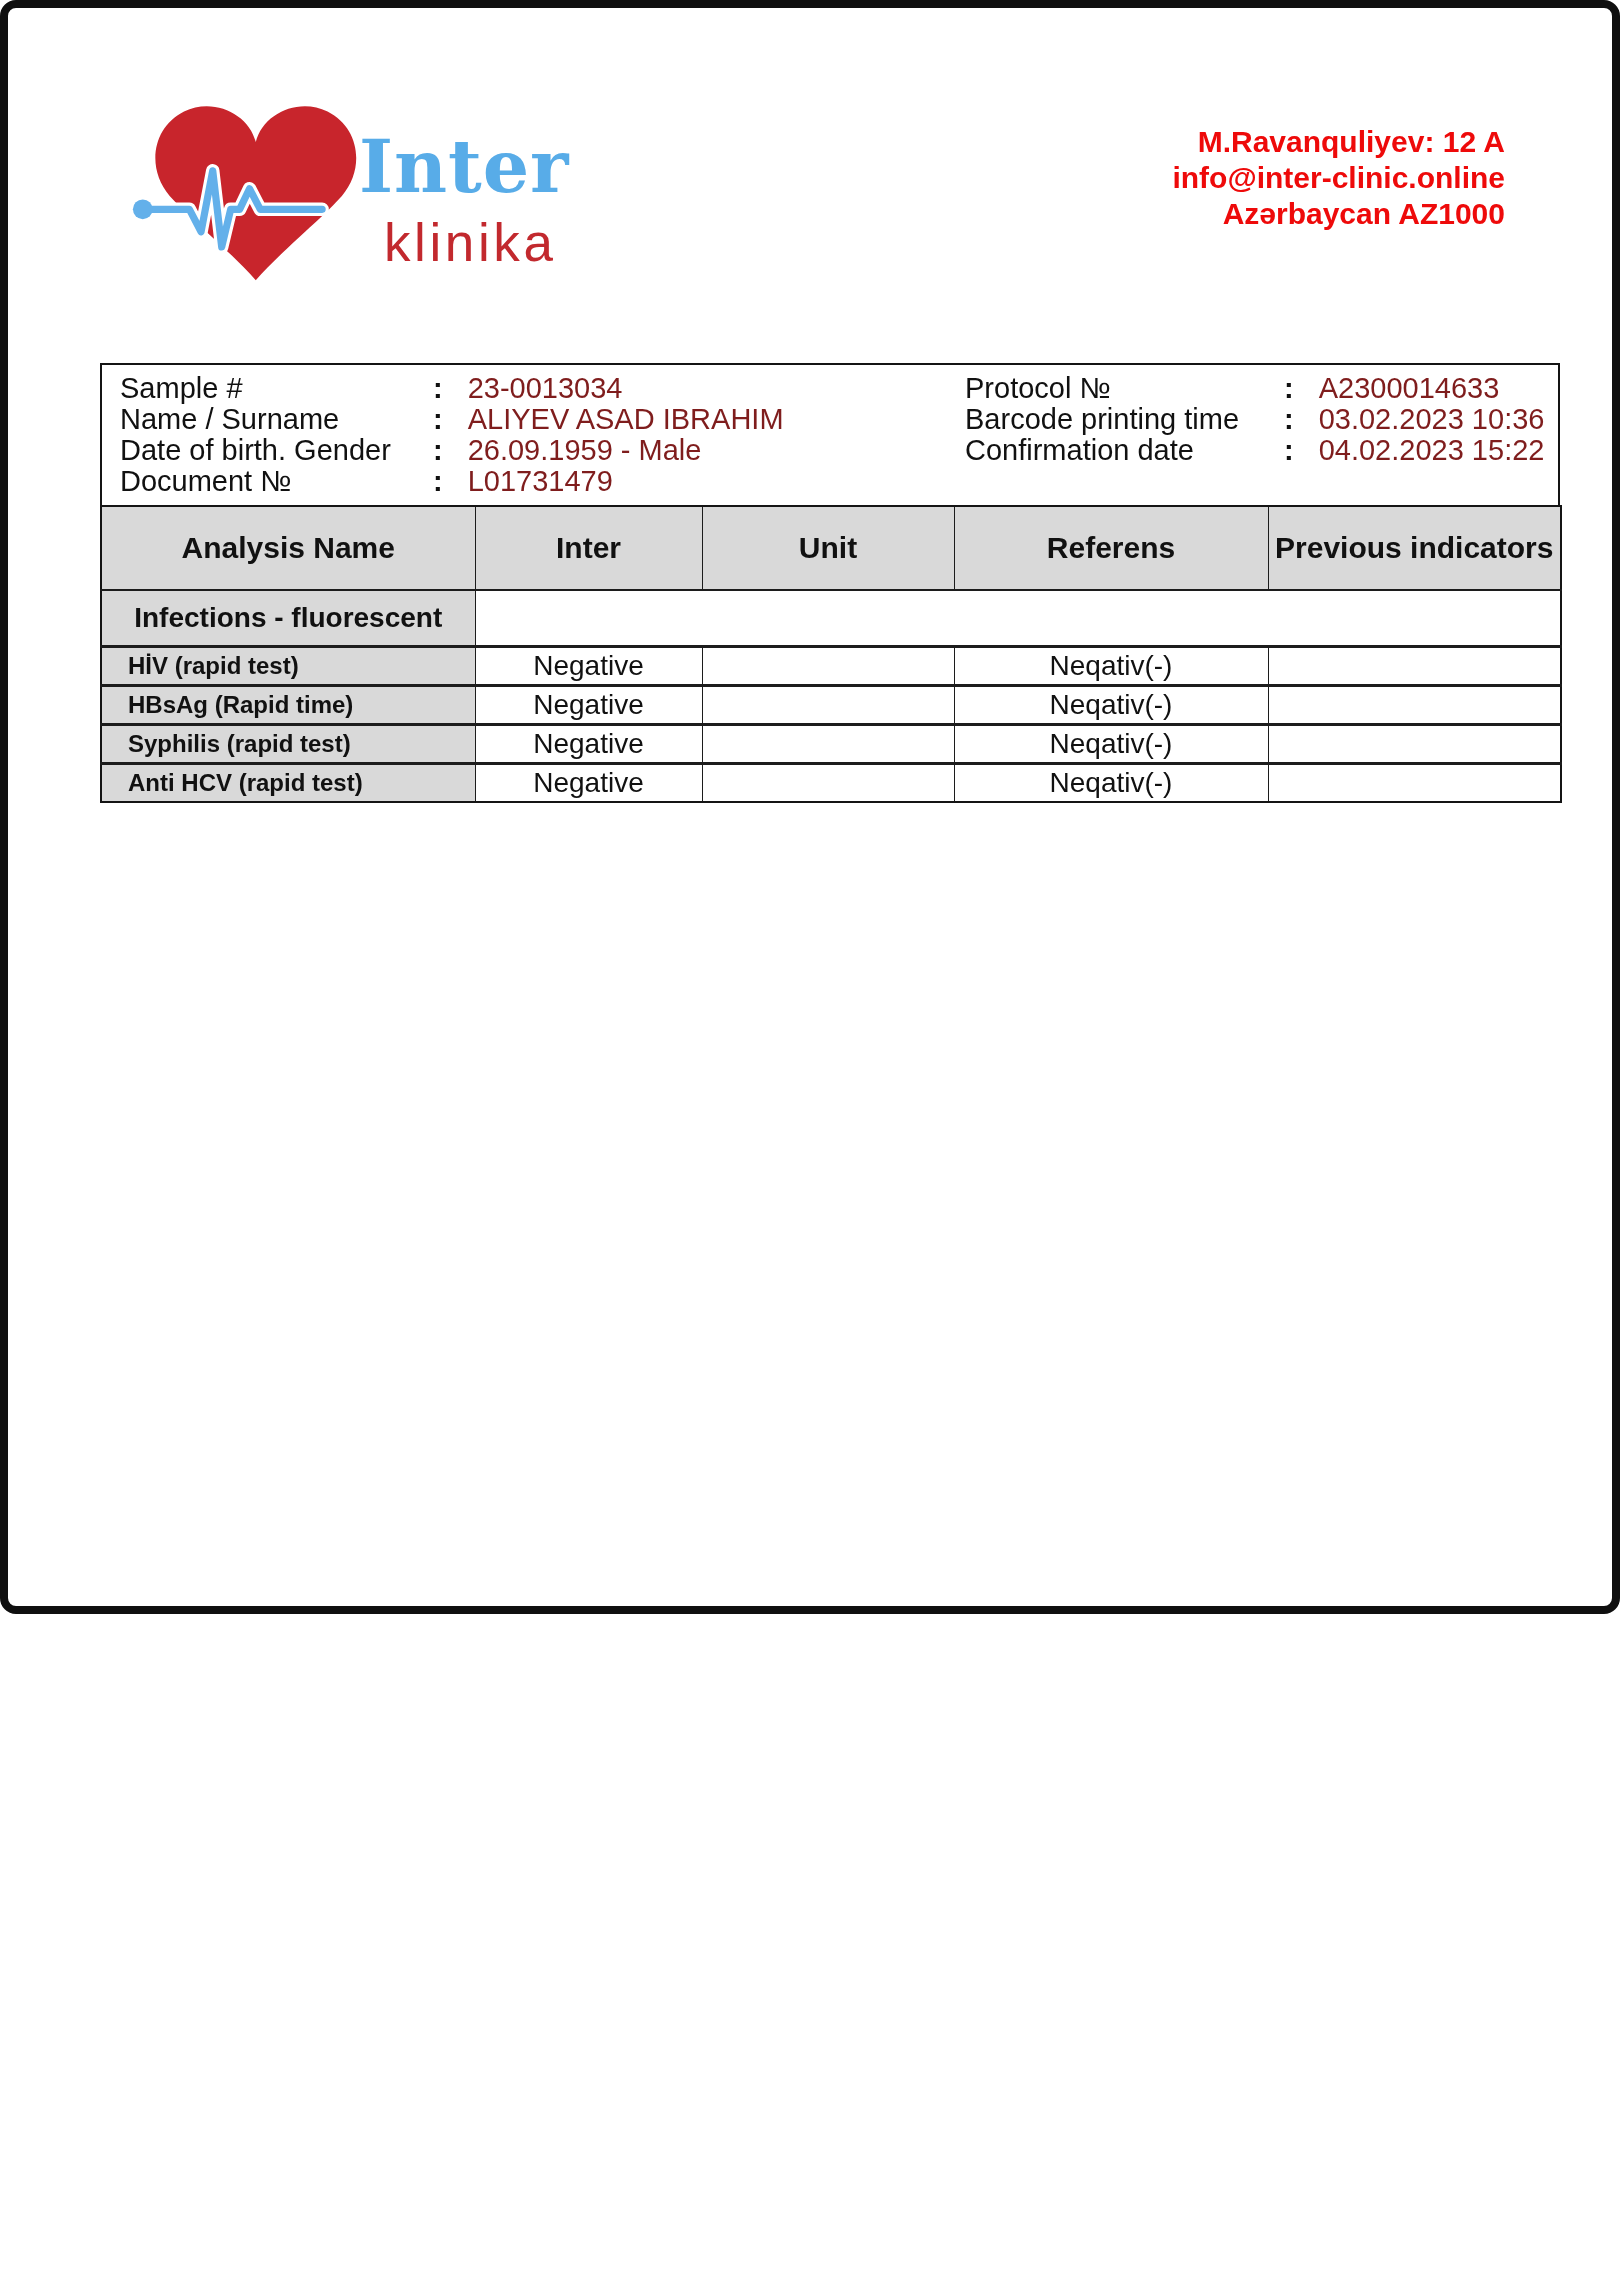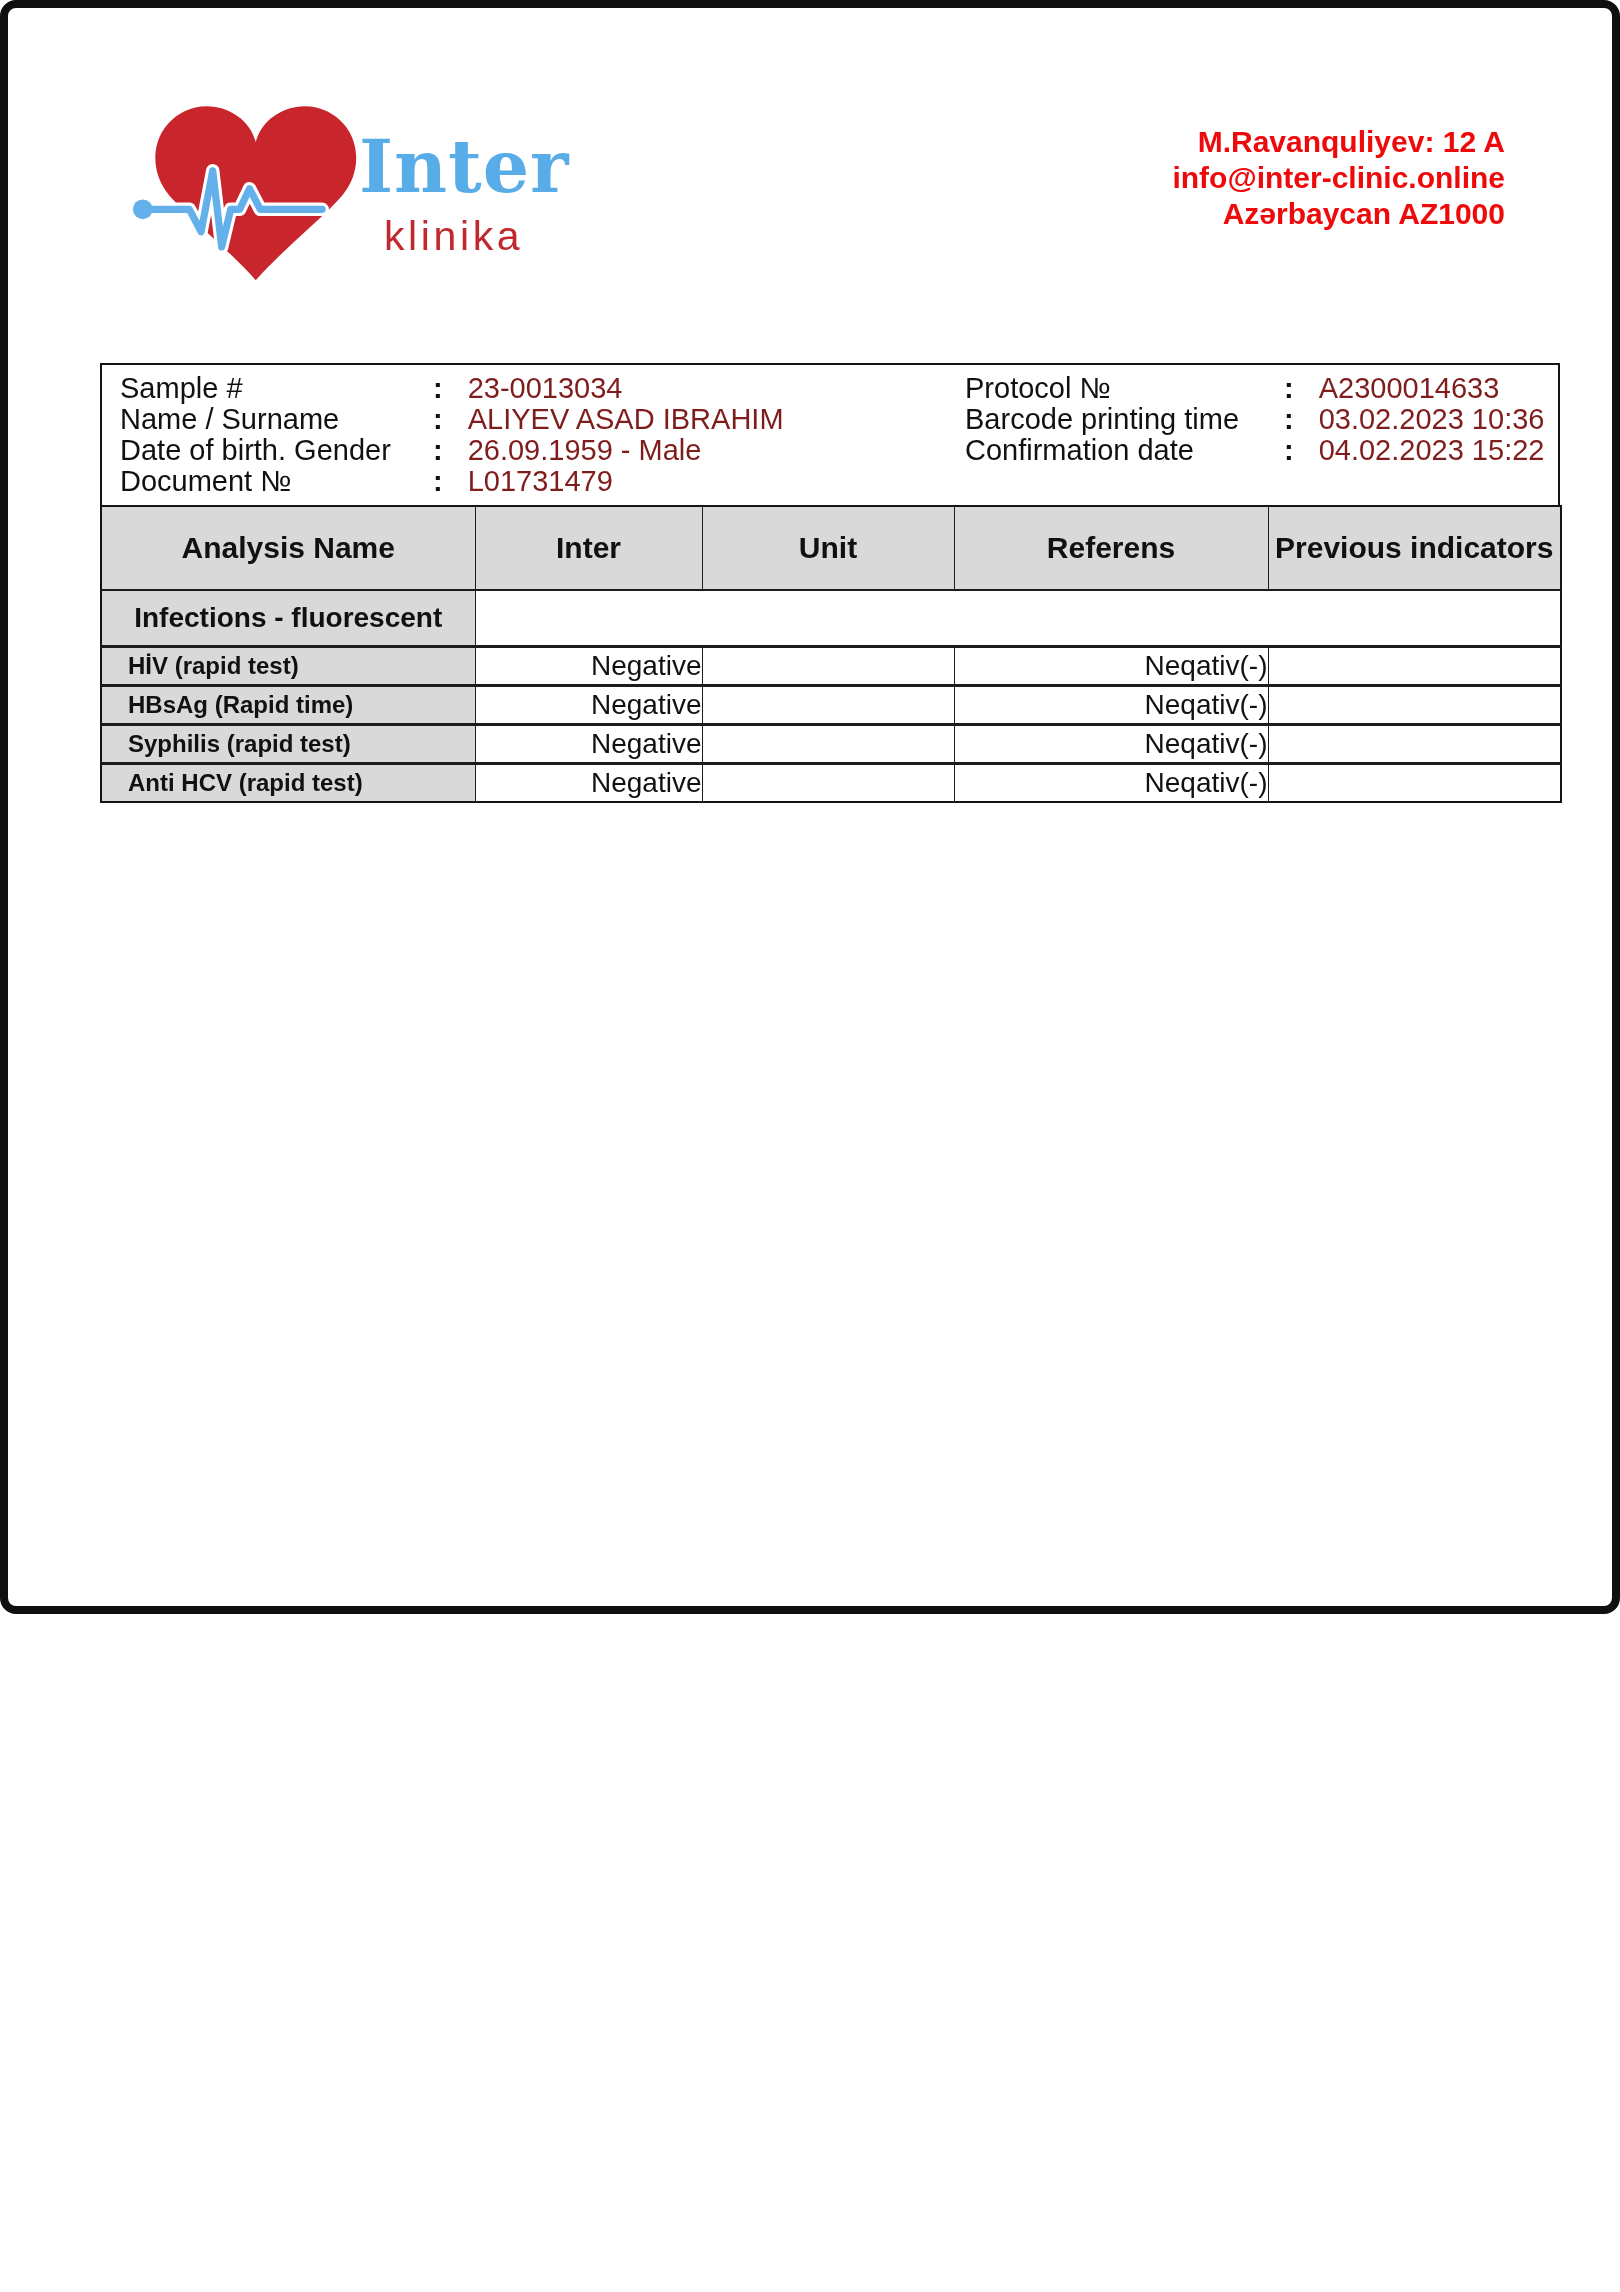--- a/index.html
+++ b/index.html
@@ -18,21 +18,21 @@
   
   .logo-heart { position:absolute; left:124px; top:82px; width:235px; height:201px; }
   .logo-inter {
     position:absolute; left:351px; top:122px;
     font-family:"DejaVu Serif", serif;
     font-weight:bold; font-size:73px; line-height:1;
     color:#58ace8; letter-spacing:0.9px;
   }
   .logo-klinika {
     position:absolute; left:376px; top:208px;
-    font-size:41px; line-height:1; font-weight:normal;
+    font-size:53px; line-height:1; font-weight:normal;
     color:#c2292e; letter-spacing:3.6px;
   }
   .clinic-address {
     position:absolute; top:116px; right:107px;
     text-align:right;
     font-weight:bold; font-size:30px; line-height:36px;
     color:#ee0a0a;
   }
 
   
@@ -84,21 +84,21 @@
     text-align:center;
   }
   td.section-empty { background:#ffffff; }
 
   tr.data-row td { height:39px; border-top-width:3.6px; }
   td.analysis-cell {
     background:#d9d9d9;
     font-weight:bold; font-size:24px;
     text-align:left; padding-left:26px;
   }
-  td.value-cell { font-size:28px; text-align:right; background:#ffffff; }
+  td.value-cell { font-size:28px; text-align:center; background:#ffffff; }
 </style>
 </head>
 <body>
 
 <div class="page">
 
   <svg class="logo-heart" viewBox="0 0 262 224" xmlns="http://www.w3.org/2000/svg" aria-hidden="true">
     <path fill="#c8252c" d="M138 58
       C130 26 90 8 58 24
       C22 42 16 88 42 118

